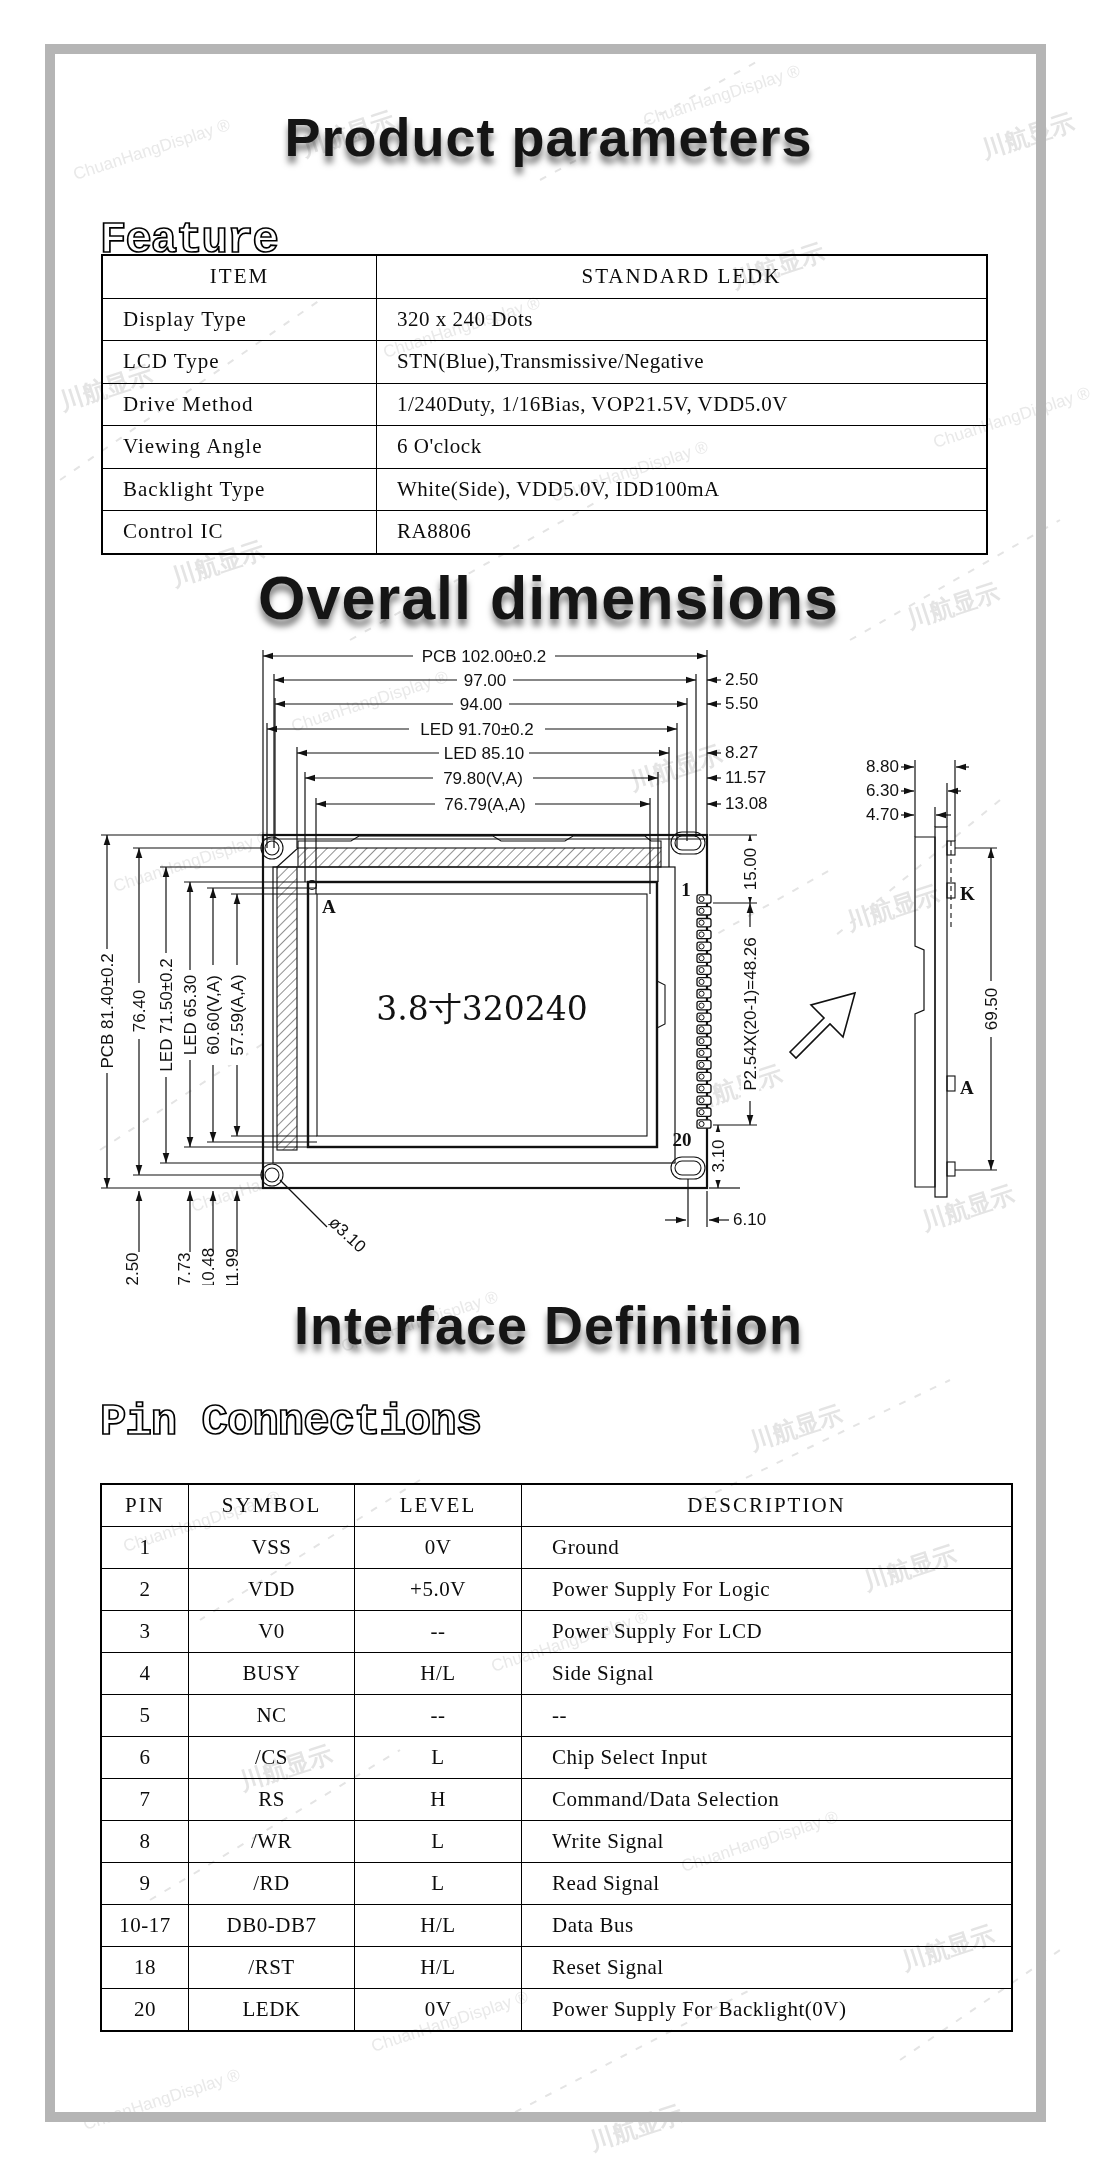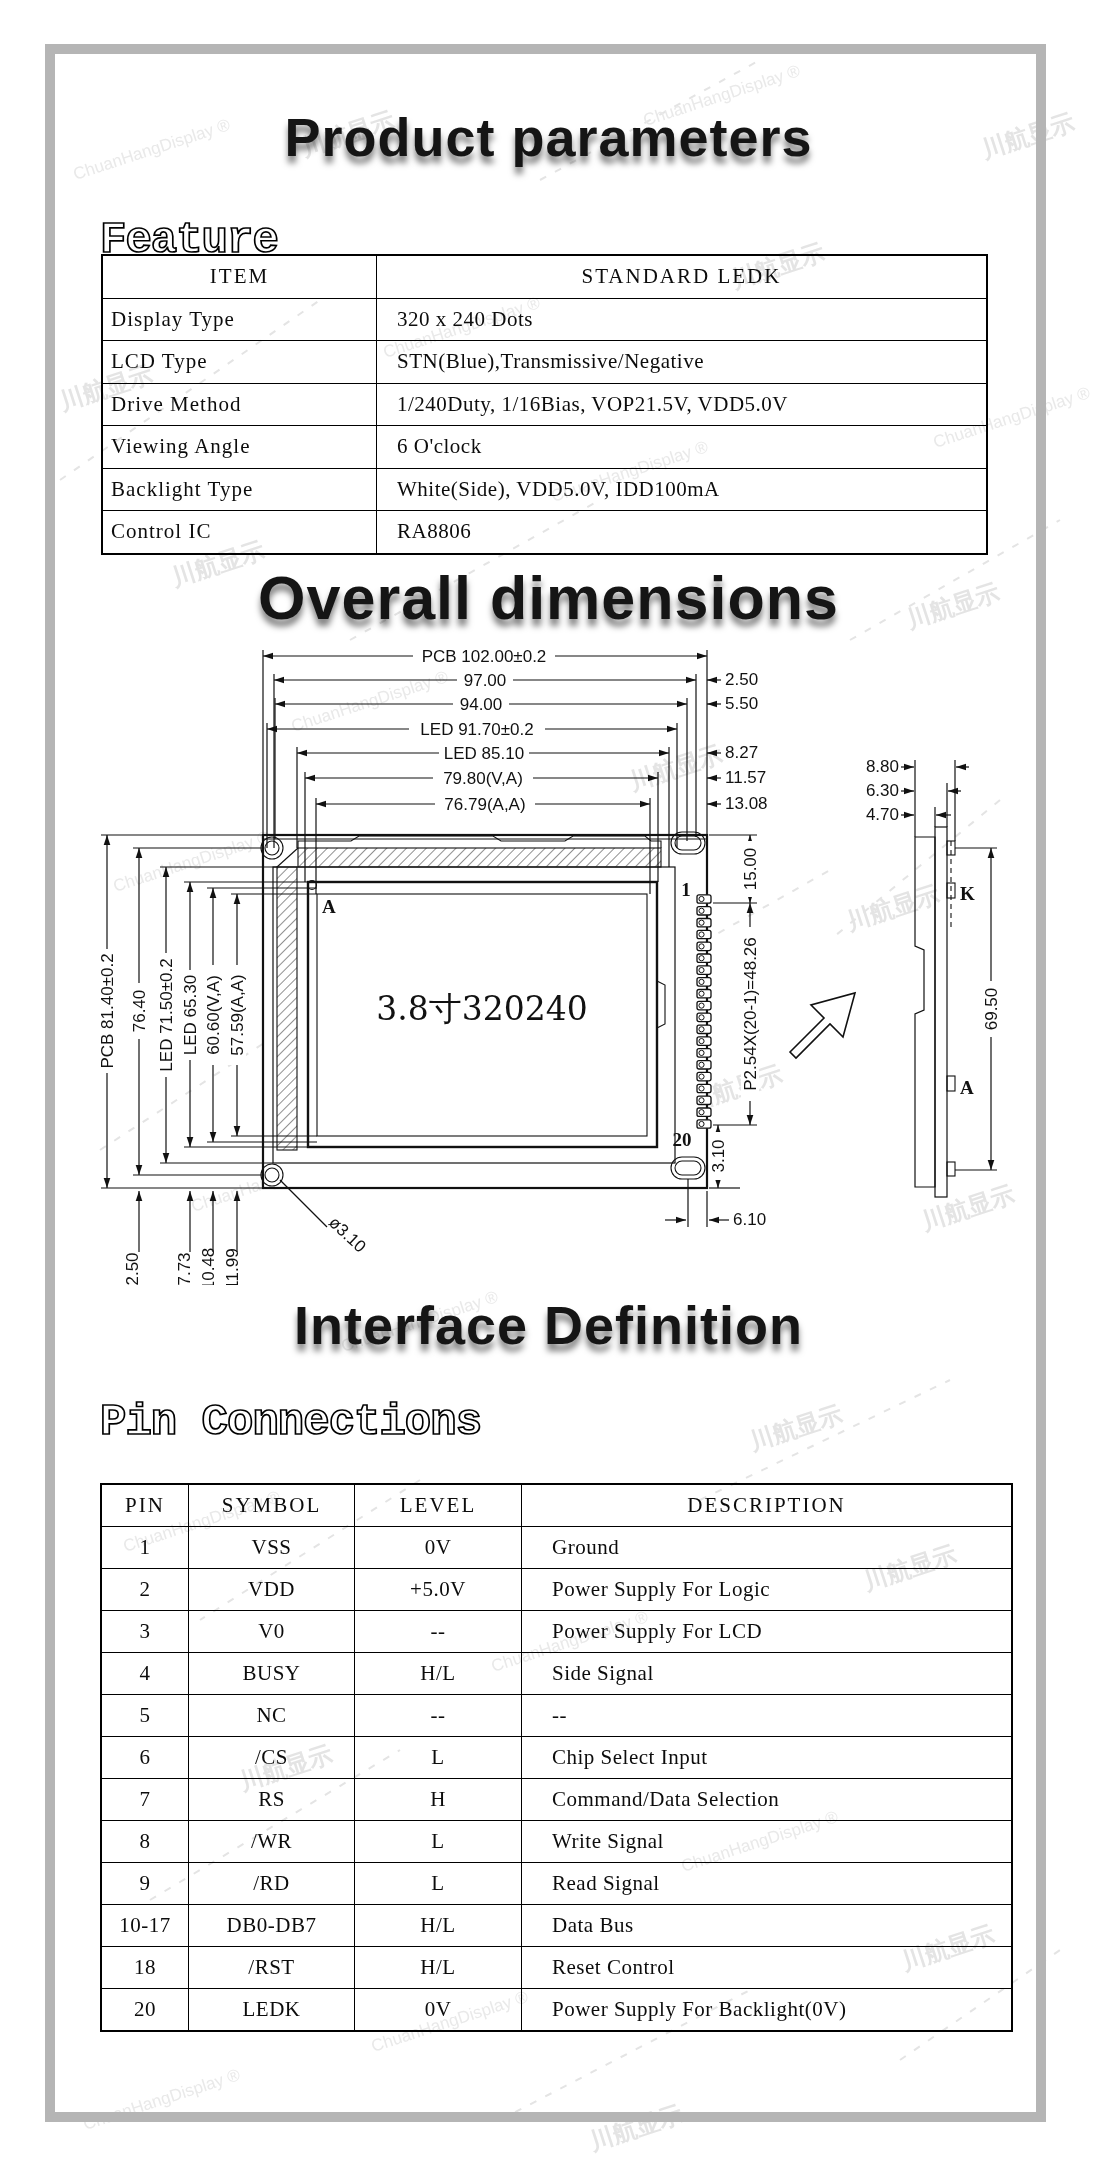--- a/index.html
+++ b/index.html
@@ -35,21 +35,21 @@
   #heading-feature{top:218px;font-size:44px;}
   #heading-pins{top:1400px;font-size:44px;}
   
   table{border-collapse:collapse;position:absolute;z-index:3;background:transparent;
         table-layout:fixed;font-family:"Liberation Serif",serif;}
   th,td{border:1.8px solid #000;font-size:21px;color:#0c0c0c;overflow:hidden;white-space:nowrap;}
   table{border:2.5px solid #000;}
   th{font-weight:normal;text-align:center;letter-spacing:2px;}
   #feature-table{left:101px;top:254px;width:878px;}
   #feature-table th,#feature-table td{height:39.5px;}
-  #feature-table td.c0{text-align:left;padding-left:8px;letter-spacing:1px;}
+  #feature-table td.c0{text-align:left;padding-left:20px;letter-spacing:1px;}
   #feature-table td.c1{text-align:left;padding-left:20px;letter-spacing:0.5px;margin-top:32px;}
   #pin-table{left:100px;top:1483px;width:898px;}
   #pin-table th,#pin-table td{height:39px;}
   #pin-table td.c0,#pin-table td.c1,#pin-table td.c2{text-align:center;letter-spacing:0.5px;}
   #pin-table td.c3{text-align:left;padding-left:30px;letter-spacing:0.5px;}
   
   #drawing{position:absolute;left:45px;top:615px;z-index:2;}
   #drawing .ln{stroke:#111;stroke-width:1.2;fill:none;}
   #drawing .shape{stroke:#111;stroke-width:2.2;fill:#fff;}
   #drawing .thin{stroke:#111;stroke-width:1.1;fill:none;}
@@ -501,21 +501,21 @@
       <tr>
         <td class="c0">10-17</td>
         <td class="c1">DB0-DB7</td>
         <td class="c2">H/L</td>
         <td class="c3">Data Bus</td>
       </tr>
       <tr>
         <td class="c0">18</td>
         <td class="c1">/RST</td>
         <td class="c2">H/L</td>
-        <td class="c3">Reset Control</td>
+        <td class="c3">Reset Signal</td>
       </tr>
       <tr>
         <td class="c0">20</td>
         <td class="c1">LEDK</td>
         <td class="c2">0V</td>
         <td class="c3">Power Supply For Backlight(0V)</td>
       </tr>
     </tbody>
   </table>
 

